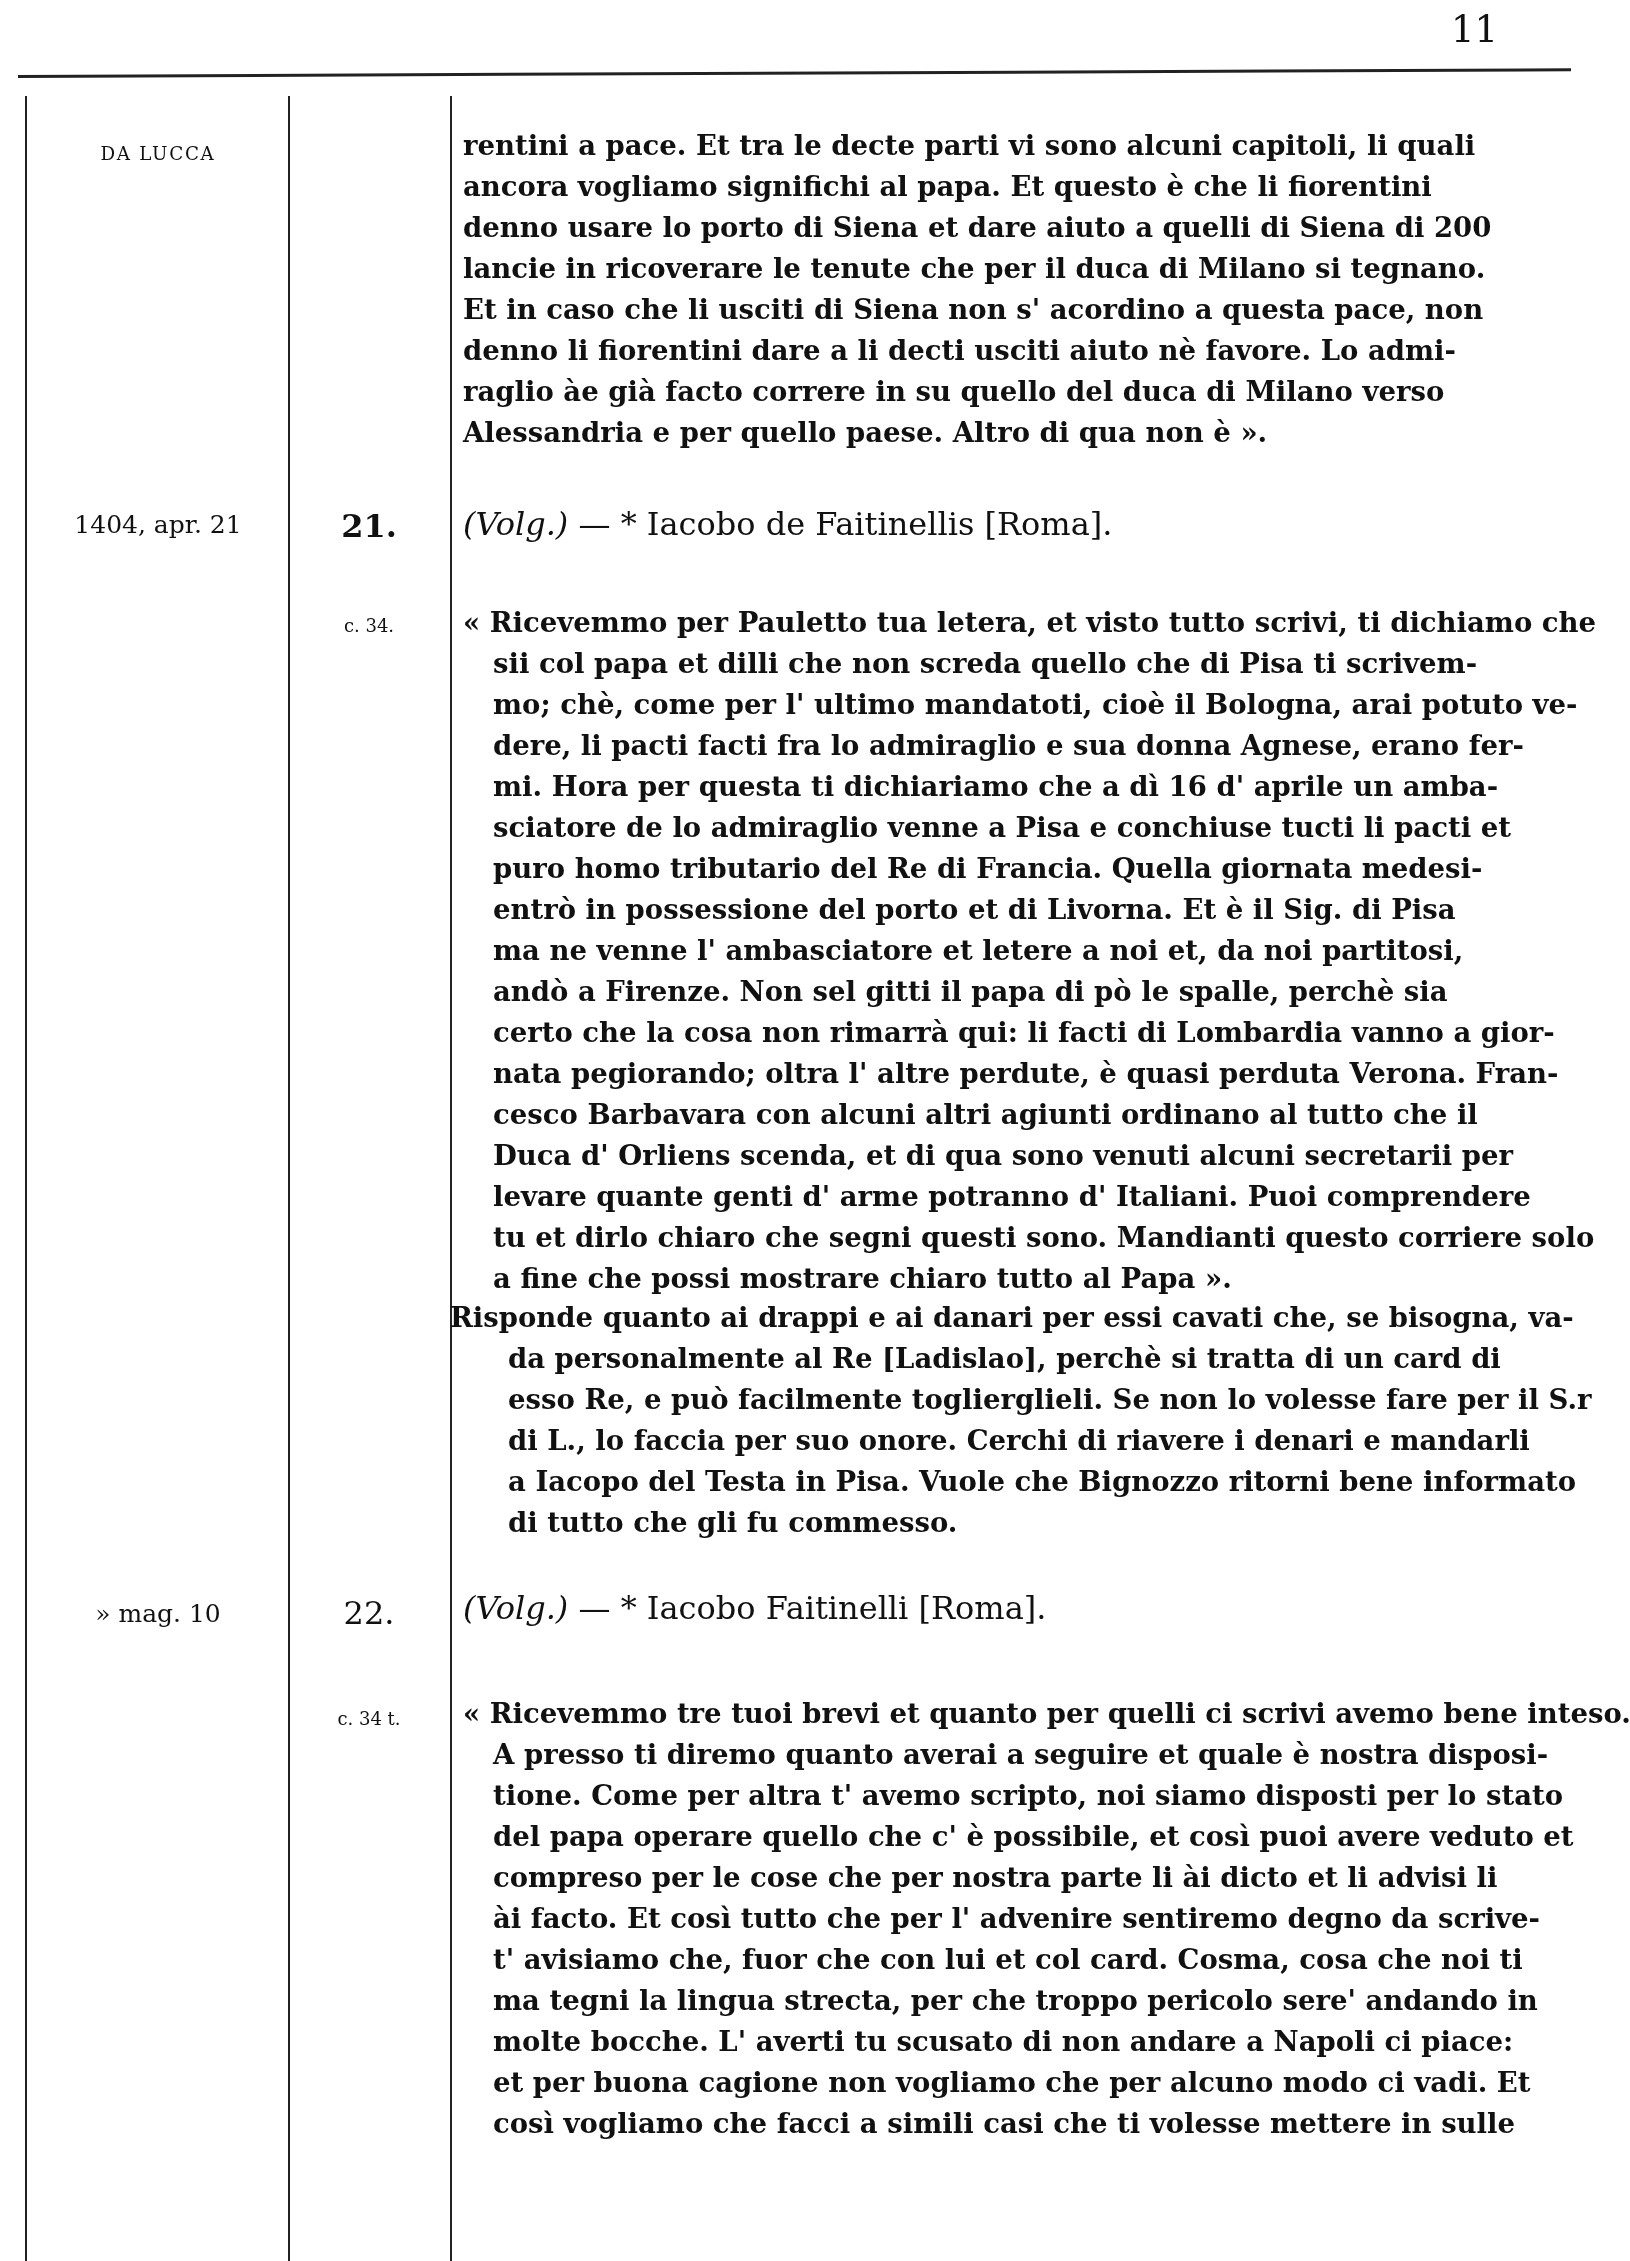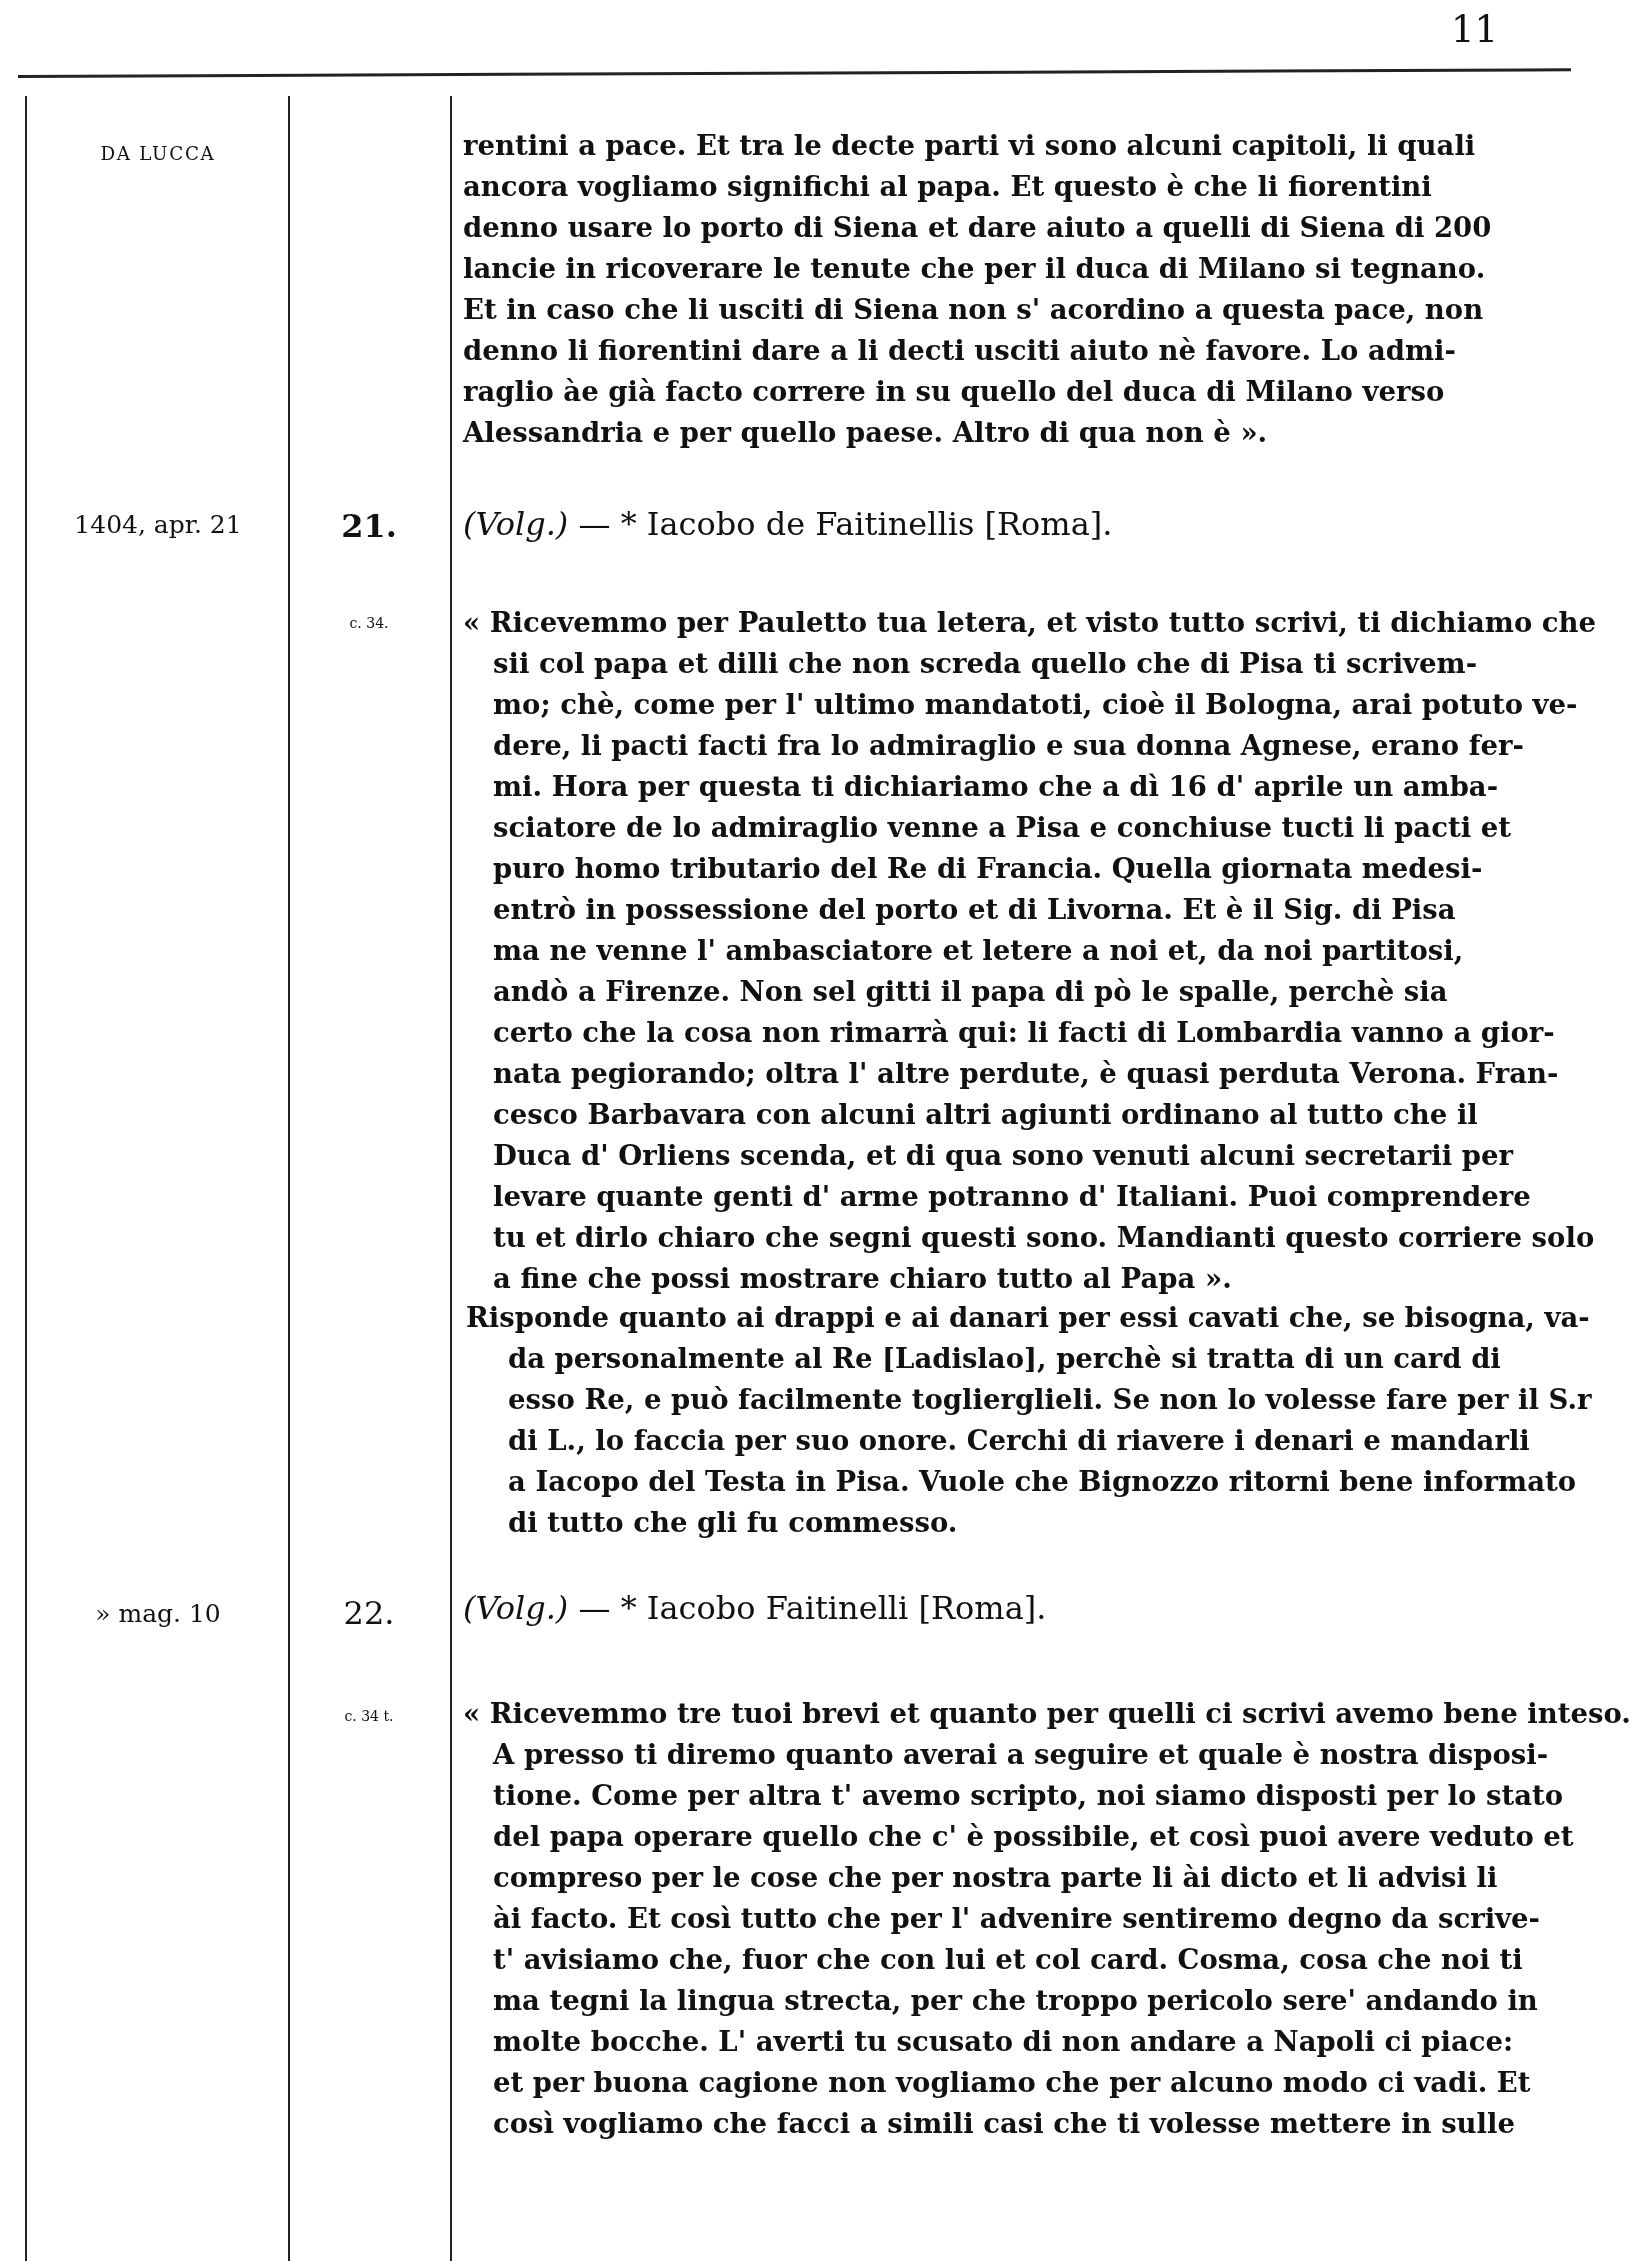--- a/index.html
+++ b/index.html
@@ -7,29 +7,29 @@
          font-family:"DejaVu Serif", "Liberation Serif", serif; color:#111; }
   .pageno { position:absolute; left:1451px; top:8.3px; font-size:37px; }
   .hrule { position:absolute; left:18.3px; top:75px; width:1553px; height:2.5px; background:#222; transform:rotate(-0.25deg); transform-origin:left; }
   .vline { position:absolute; width:1.7px; background:#222; top:96px; height:2185px; }
   .v1 { left:25px; } .v2 { left:288px; } .v3 { left:450px; }
   .col-left { position:absolute; left:33px; width:250px; text-align:center; font-size:25px; }
   .col-mid  { position:absolute; left:290px; width:158px; text-align:center; }
   .col-text { position:absolute; left:463px; width:1101px; font-size:27.5px; line-height:41px; }
   .smallcaps { font-size:18.3px; letter-spacing:1.7px; }
   .num { font-size:32px; font-weight:bold; }
-  .carta { font-size:14px; }
+  .carta { font-size:18px; }
   .entry-head { position:absolute; left:463px; font-size:32px; }
   .p { text-align:justify; text-align-last:left; }
   .p .ln { display:block; white-space:nowrap;font-weight:bold; }
   .indent .ln { padding-left:30px; }
   .indent .ln.first { padding-left:0; }
   i { font-style:italic; }
   .hang .ln { padding-left:58px; }
-  .hang .ln.first { padding-left:16px; }
+  .hang .ln.first { padding-left:0; }
 </style>
 </head>
 <body>
 
 <div class="pageno">11</div>
 <div class="hrule"></div>
 <div class="vline v1"></div>
 <div class="vline v2"></div>
 <div class="vline v3"></div>
 

